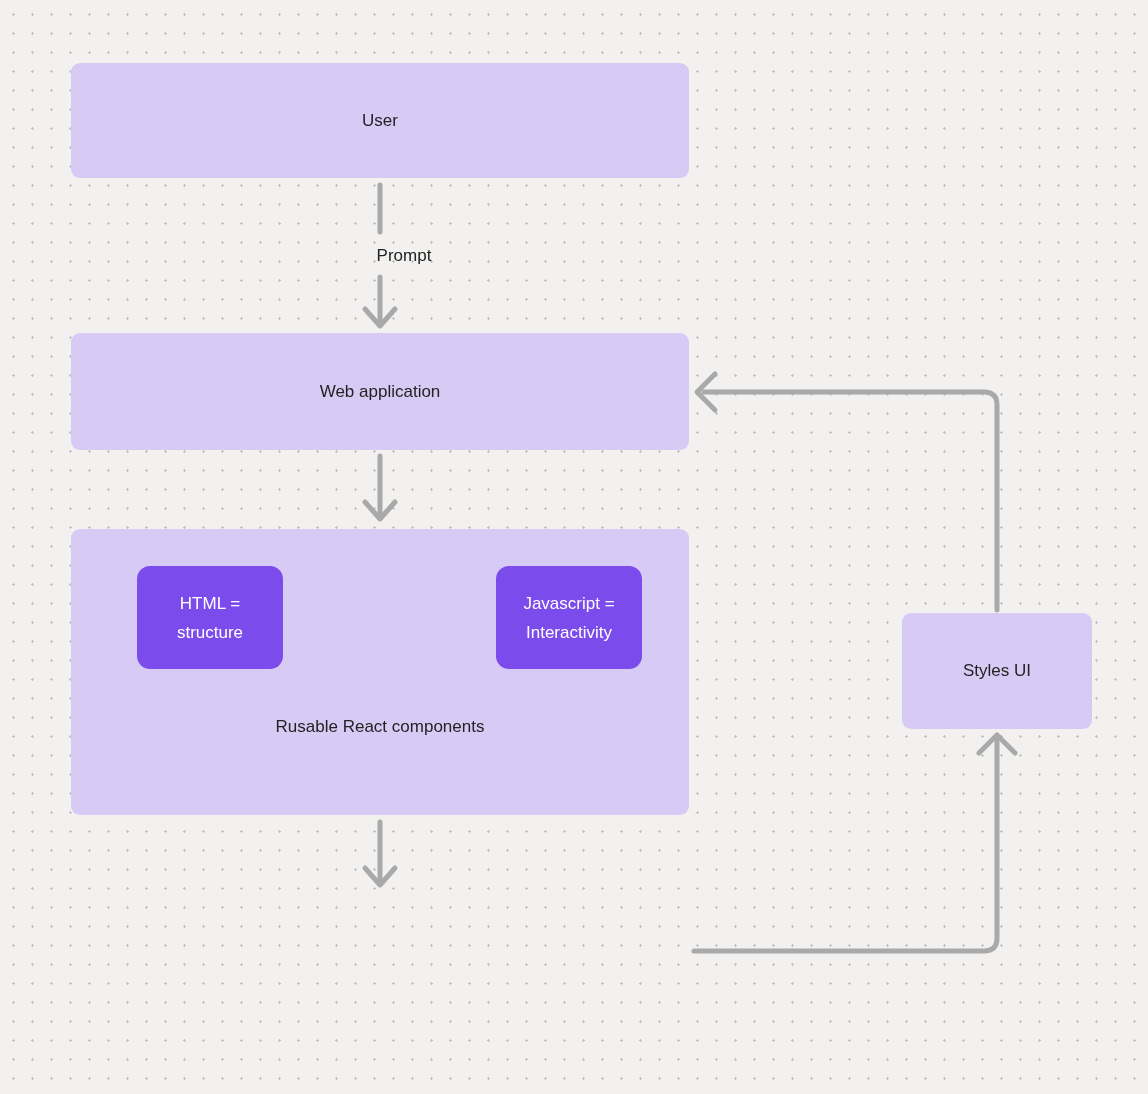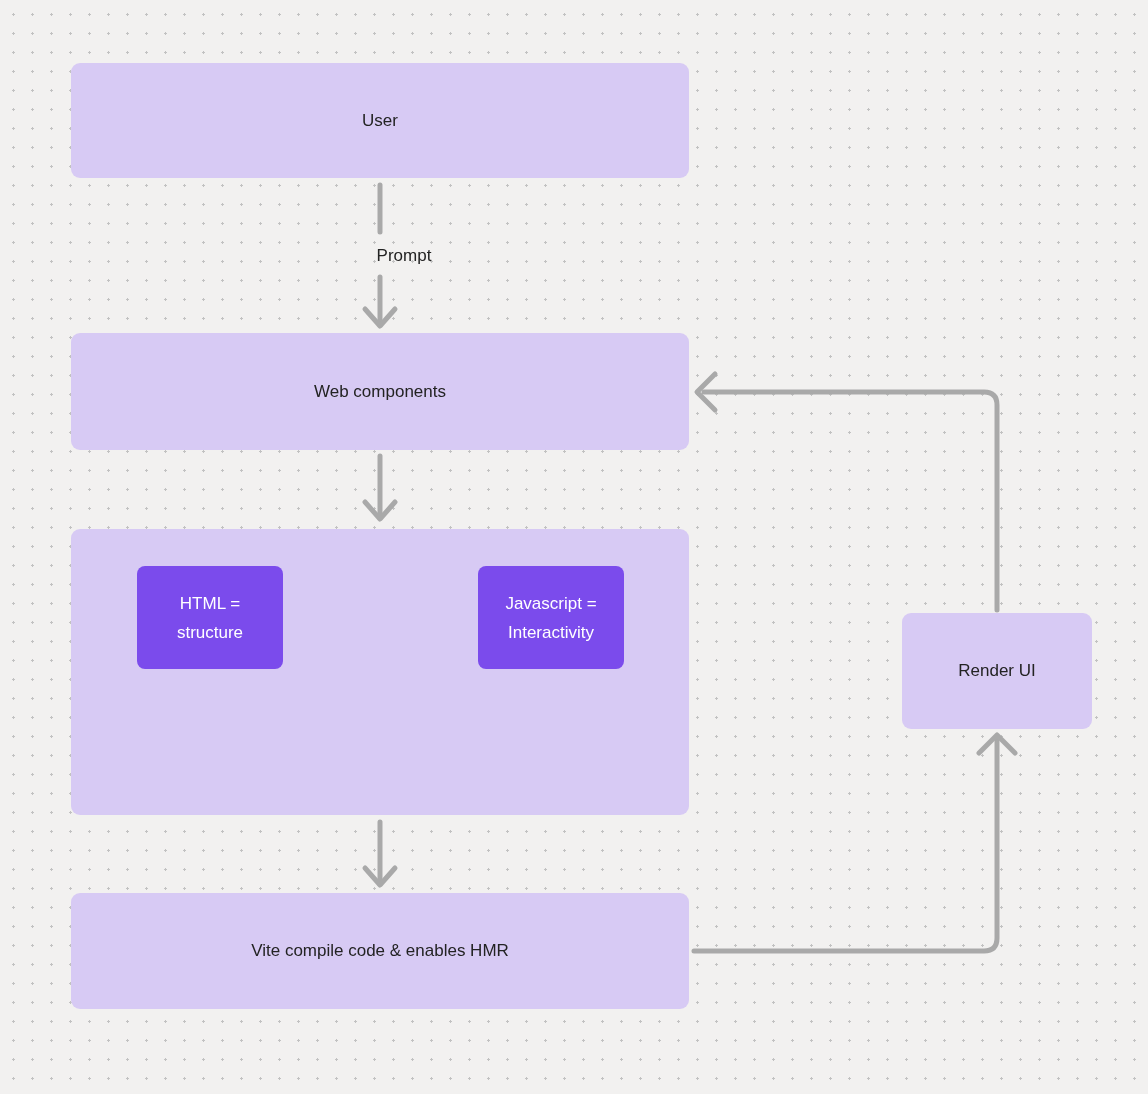--- a/index.html
+++ b/index.html
@@ -56,30 +56,30 @@
     font-size:17px;font-weight:500;
     transform:translateX(-50%);
   }
   #label-prompt{left:380px;top:246px;margin-left:24px;}
   .chip{
     position:absolute;
     top:37px;
     width:146px;height:103px;
     background:var(--inner-node-fill);
     color:var(--inner-node-text);
-    border-radius:8px;
+    border-radius:13px;
     display:flex;align-items:center;justify-content:center;
     text-align:center;
     font-size:17px;font-weight:500;
     line-height:29px;
     padding:0 27px;
   }
   #chip-html{left:66px;}
   #chip-css{left:237px;}
-  #chip-js{left:407px;}
+  #chip-js{left:425px;}
   .container-label{
     position:absolute;
     left:0;right:0;
     top:188px;
     text-align:center;
     color:var(--text);
     font-size:17px;font-weight:500;
   }
 </style>
 </head>
@@ -107,29 +107,27 @@
     <path class="arrow-line" d="M715,374 L697,392 L715,410"></path>
   </svg>
 
   <div class="node" id="node-user">
     <span>User</span>
   </div>
 
   <div class="edge-label" id="label-prompt">Prompt</div>
 
   <div class="node" id="node-webapp">
-    <span>Web components</span>
+    <span>Web application</span>
   </div>
 
   <div class="node" id="node-components">
     <div class="chip" id="chip-html">HTML = structure</div>
     <div class="chip" id="chip-js">Javascript = Interactivity</div>
+    <div class="container-label">Rusable React components</div>
   </div>
 
-  <div class="node" id="node-vite">
-    <span>Vite compile code &amp; enables HMR</span>
-  </div>
 
   <div class="node" id="node-renderui">
-    <span>Render UI</span>
+    <span>Styles UI</span>
   </div>
 
 </div>
 
 </body></html>

